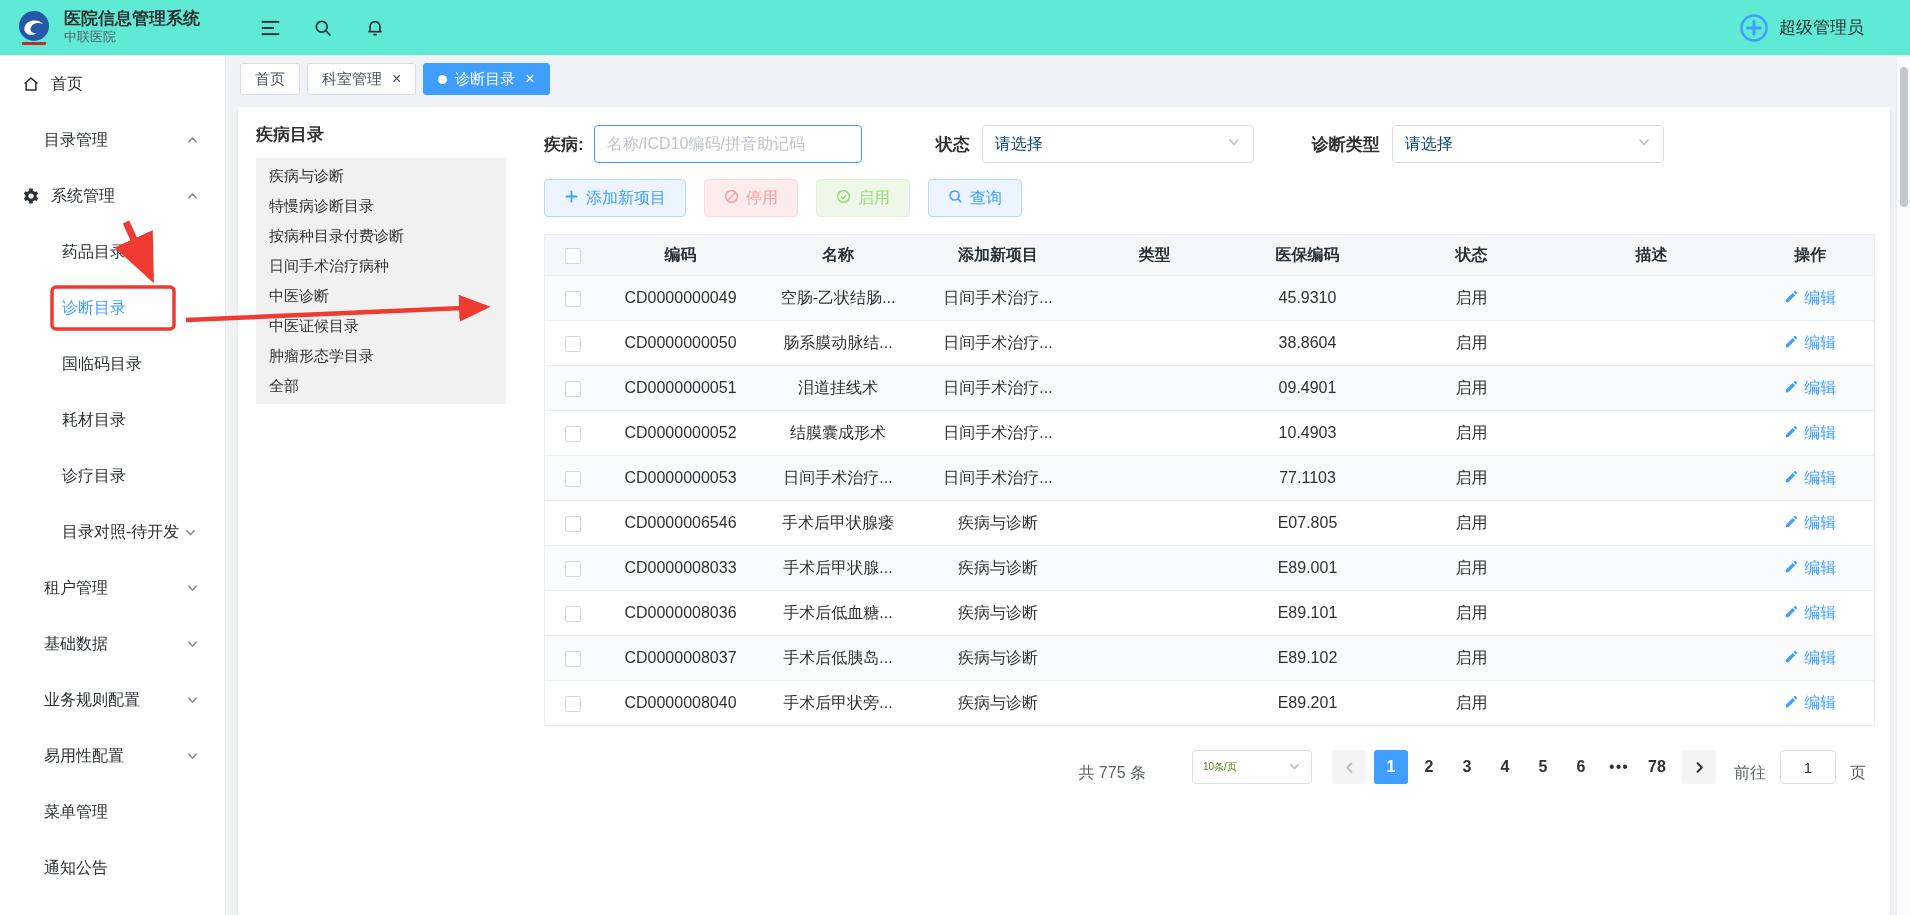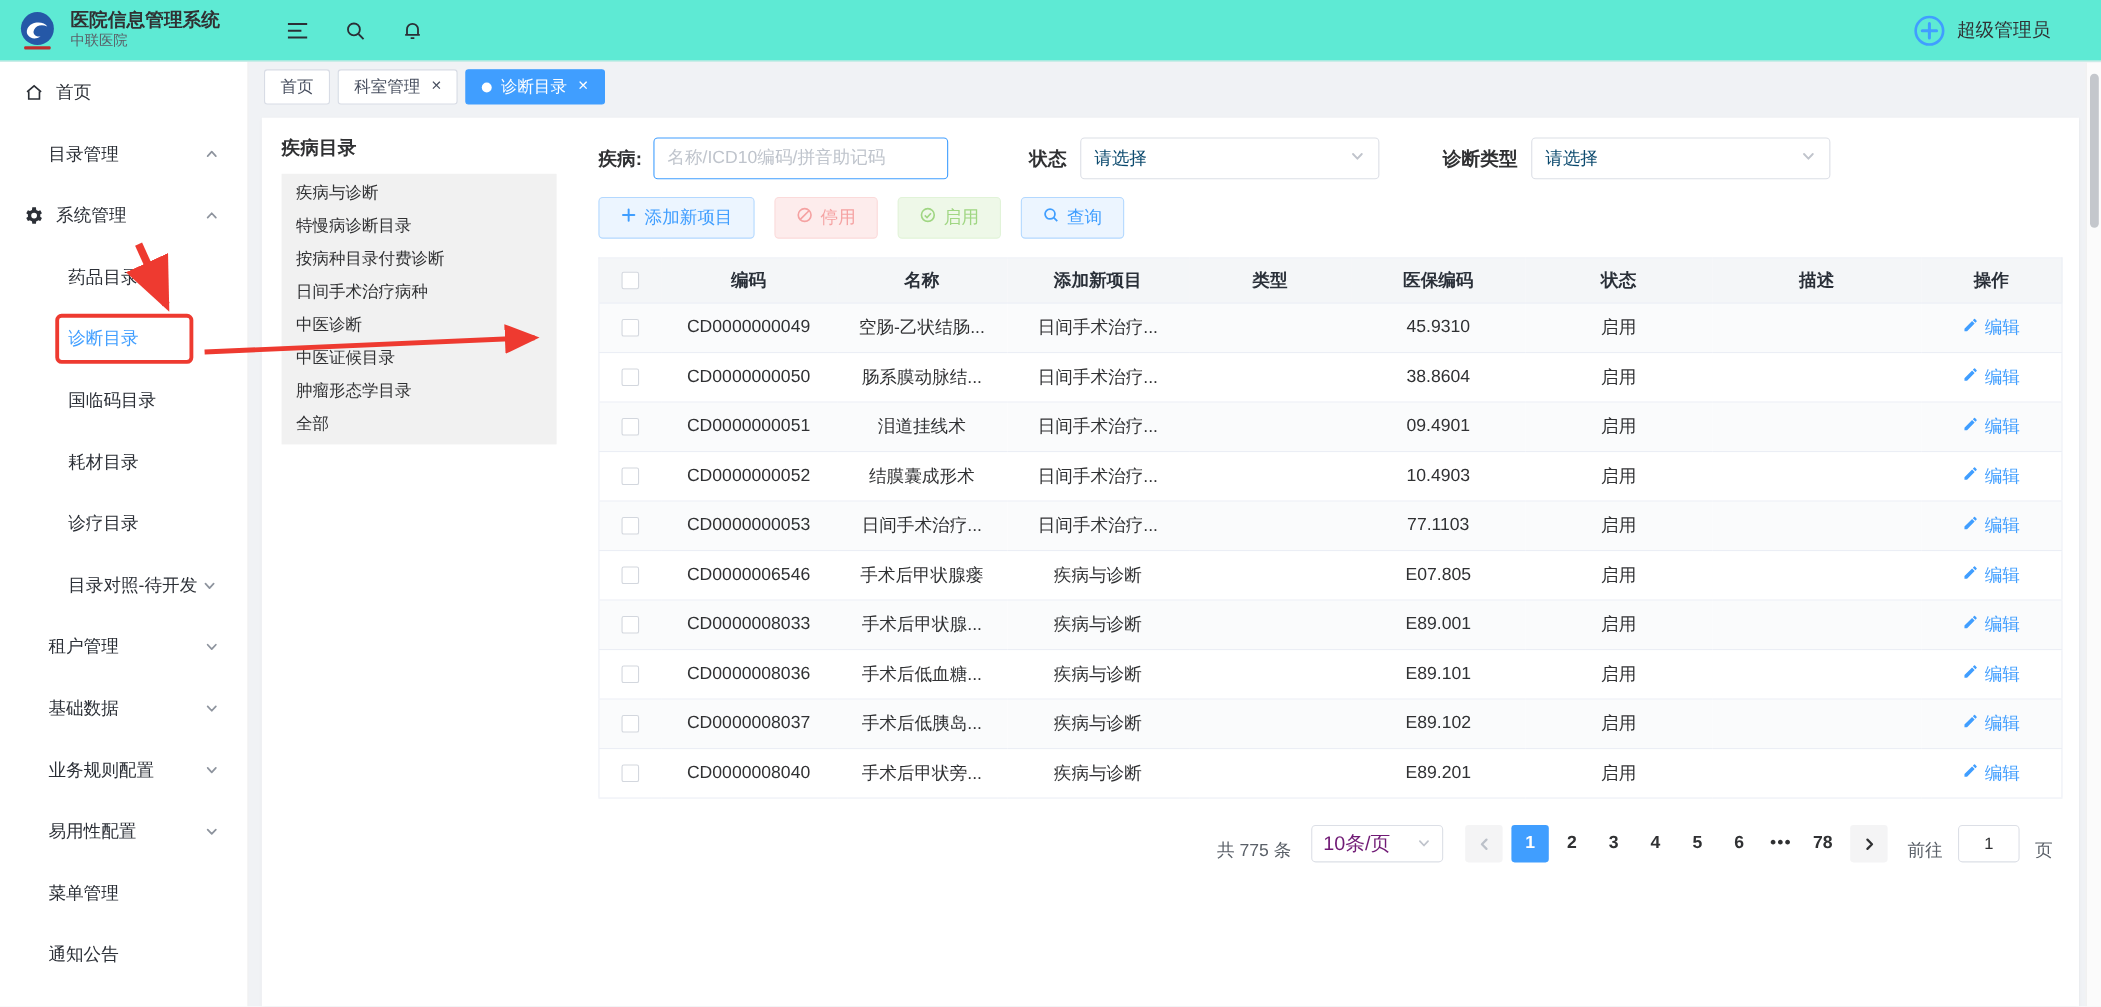--- a/index.html
+++ b/index.html
@@ -68,21 +68,21 @@
   table.grid { width:100%; border-collapse:collapse; border:1px solid #ebeef5; table-layout:fixed; font-size:16px; }
   table.grid th { background:#f4f6f8; height:41px; font-weight:700; color:#2a3039; text-align:center; border-bottom:1px solid #ebeef5; }
   table.grid td { height:45px; text-align:center; border-bottom:1px solid #ebeef5; color:#303133; overflow:hidden; white-space:nowrap; text-overflow:ellipsis; }
   tr.striped td { background:#fafbfc; }
   .cbx { display:inline-block; width:16px; height:16px; border:1px solid #d3d7de; border-radius:2px; background:#fff; vertical-align:middle; cursor:pointer; }
   .edit-link { color:#409eff; display:inline-flex; align-items:center; gap:5px; cursor:pointer; text-decoration:none; }
 
   
   .pager { margin-top:24px; display:flex; align-items:flex-end; justify-content:flex-end; gap:6px; font-size:16px; color:#5a6068; padding-bottom:24px; }
   .total { margin-right:12px; }
-  .size-select { width:120px; height:34px; border:1px solid #dcdfe6; border-radius:4px; background:#fff; display:flex; align-items:center; justify-content:space-between; padding:0 10px; font-size:18px; color:#701a75; cursor:pointer; margin-right:14px; }
+  .size-select { width:120px; height:34px; border:1px solid #dcdfe6; border-radius:4px; background:#fff; display:flex; align-items:center; justify-content:space-between; padding:0 10px; font-size:10px; color:#4d7c0f; cursor:pointer; margin-right:14px;margin-left:28px; }
   .pg-btn { width:34px; height:34px; border:none; border-radius:3px; background:#f4f4f5; display:inline-flex; align-items:center; justify-content:center; cursor:pointer; }
   .pg-btn.prev { color:#bcc1c9; }
   .pg-btn.next { color:#303133; }
   .pg-num { width:34px; height:34px; line-height:34px; text-align:center; border-radius:3px; color:#303133; font-weight:600; cursor:pointer; margin:0 2px; }
   .pg-num.active { background:#409eff; color:#fff; }
   .pg-num.dots { font-weight:400; color:#303133; letter-spacing:1px; cursor:default; }
   .goto-label { margin-left:12px; color:#5a6068; }
   .goto-input { width:56px; height:34px; border:1px solid #dcdfe6; border-radius:4px; text-align:center; font-size:15px; color:#303133; margin:0 8px; outline:none; font-family:inherit; }
 
   

